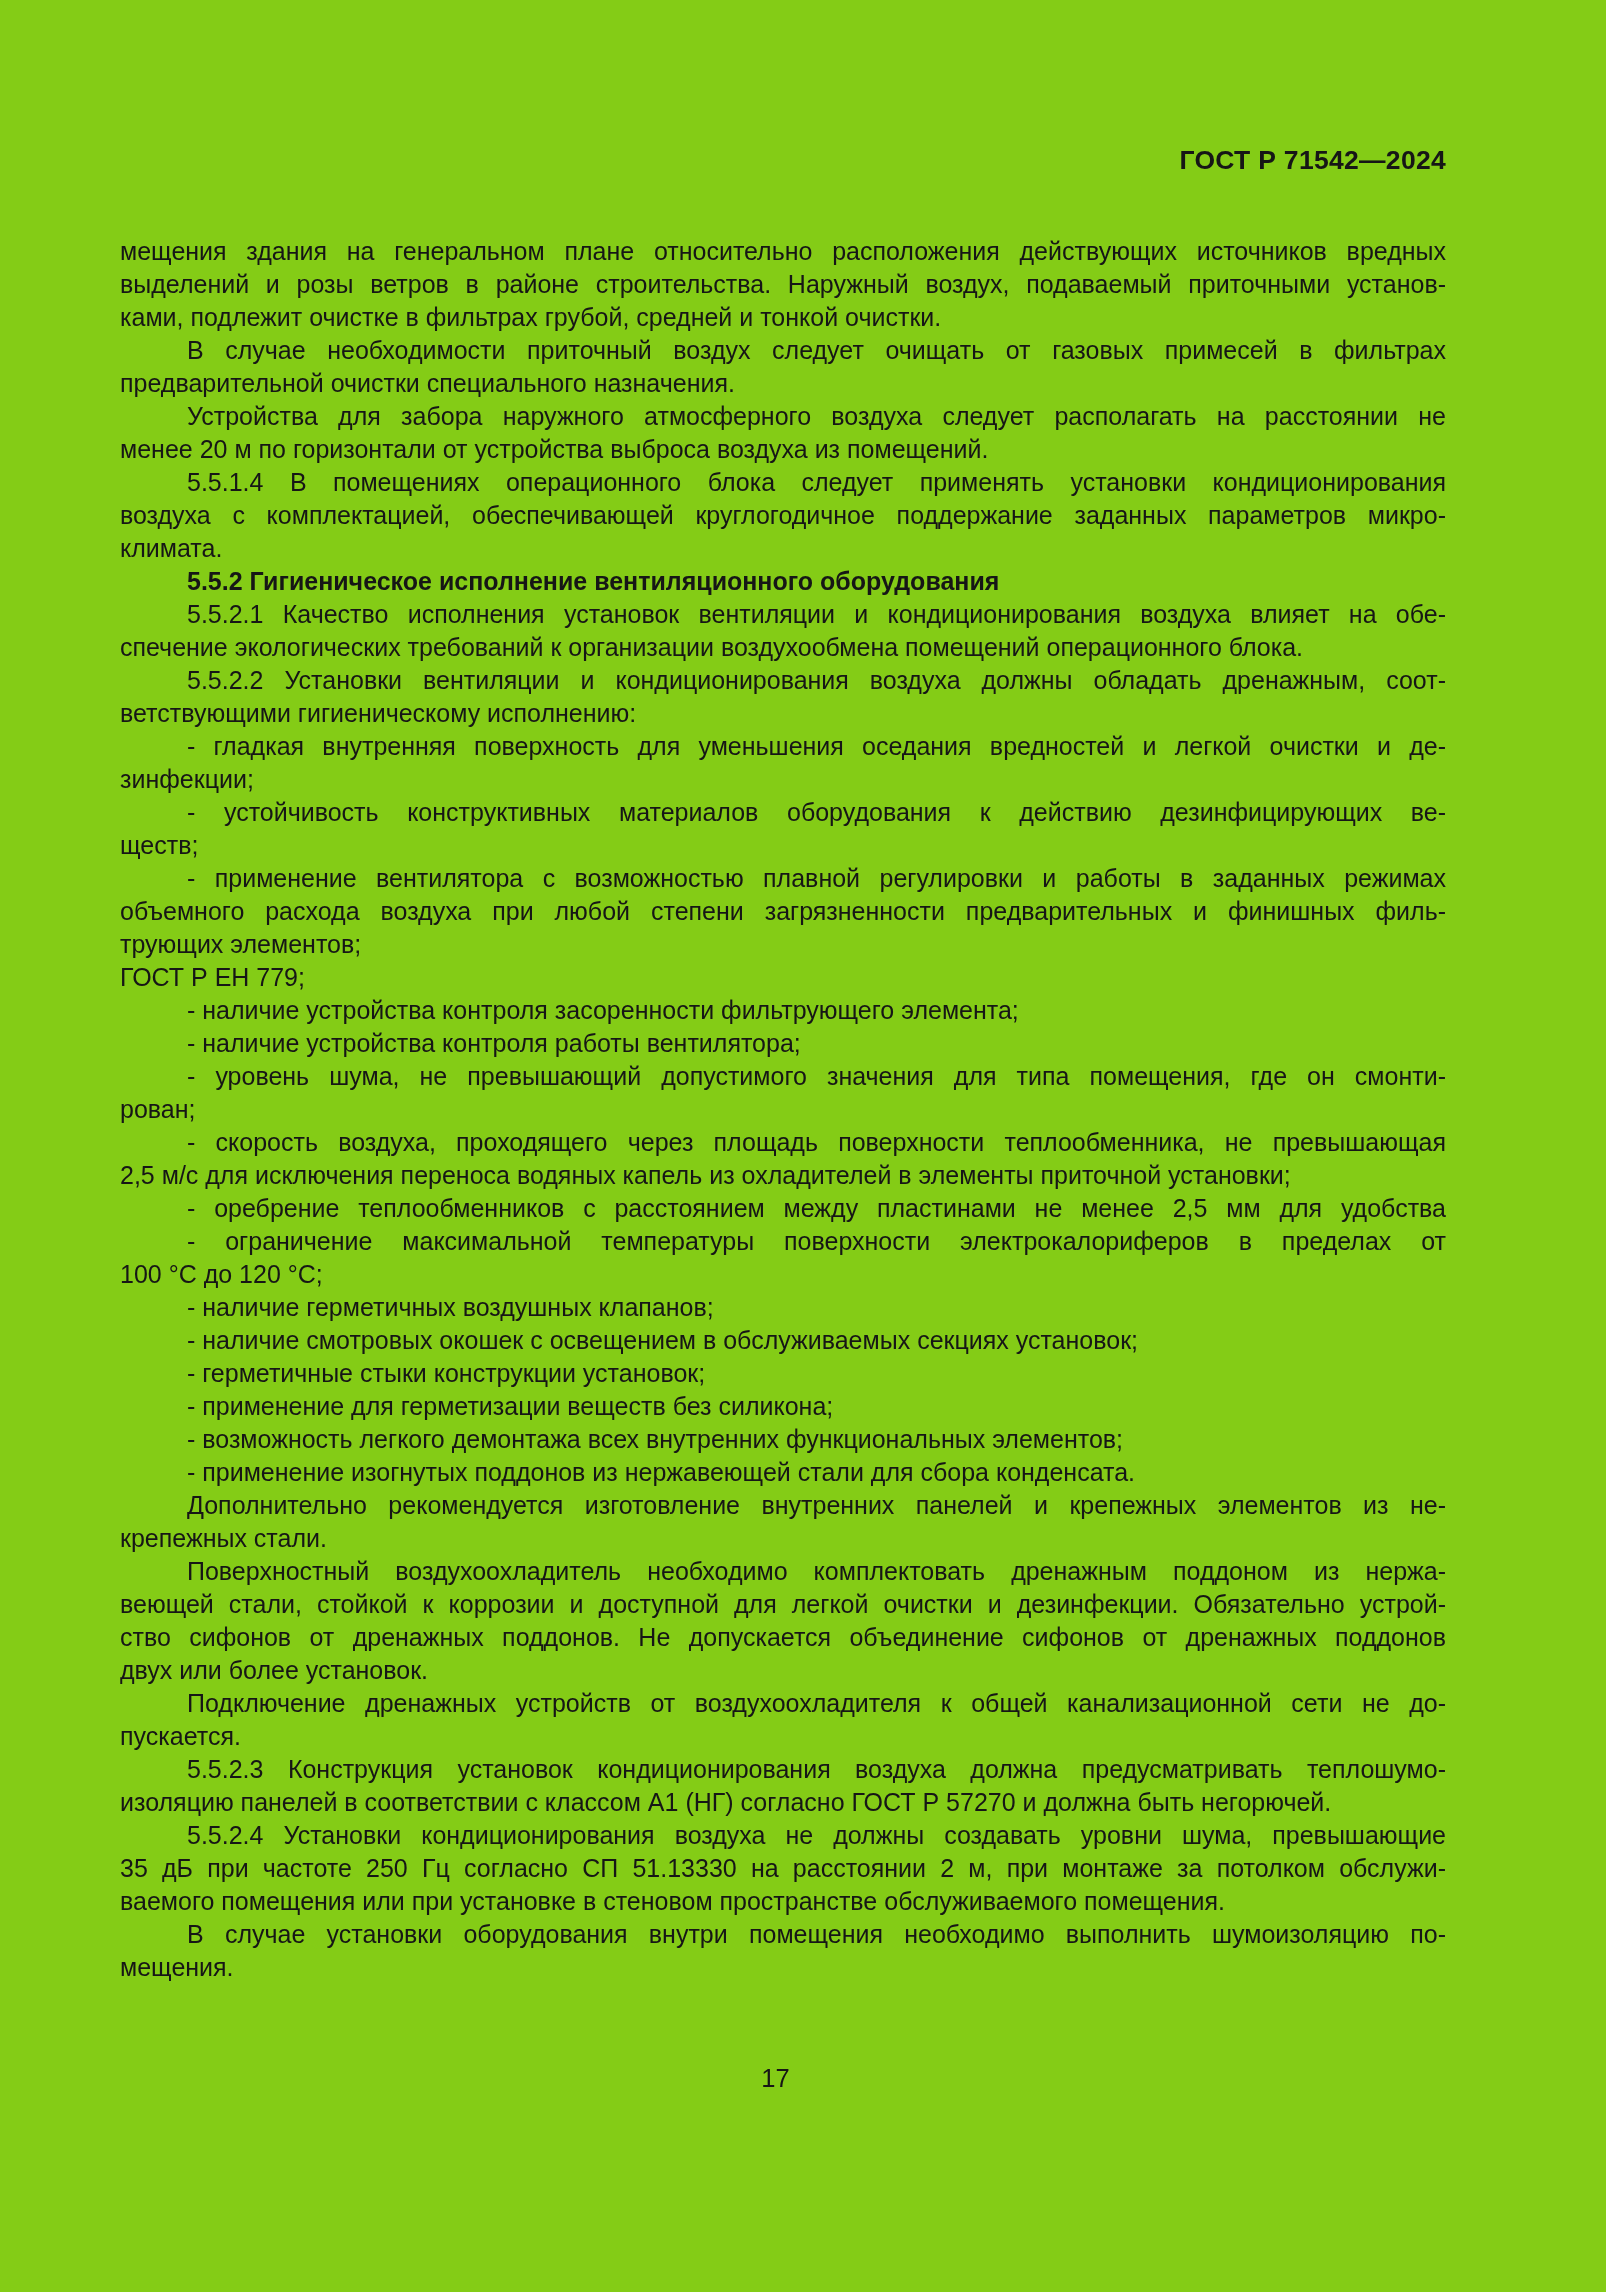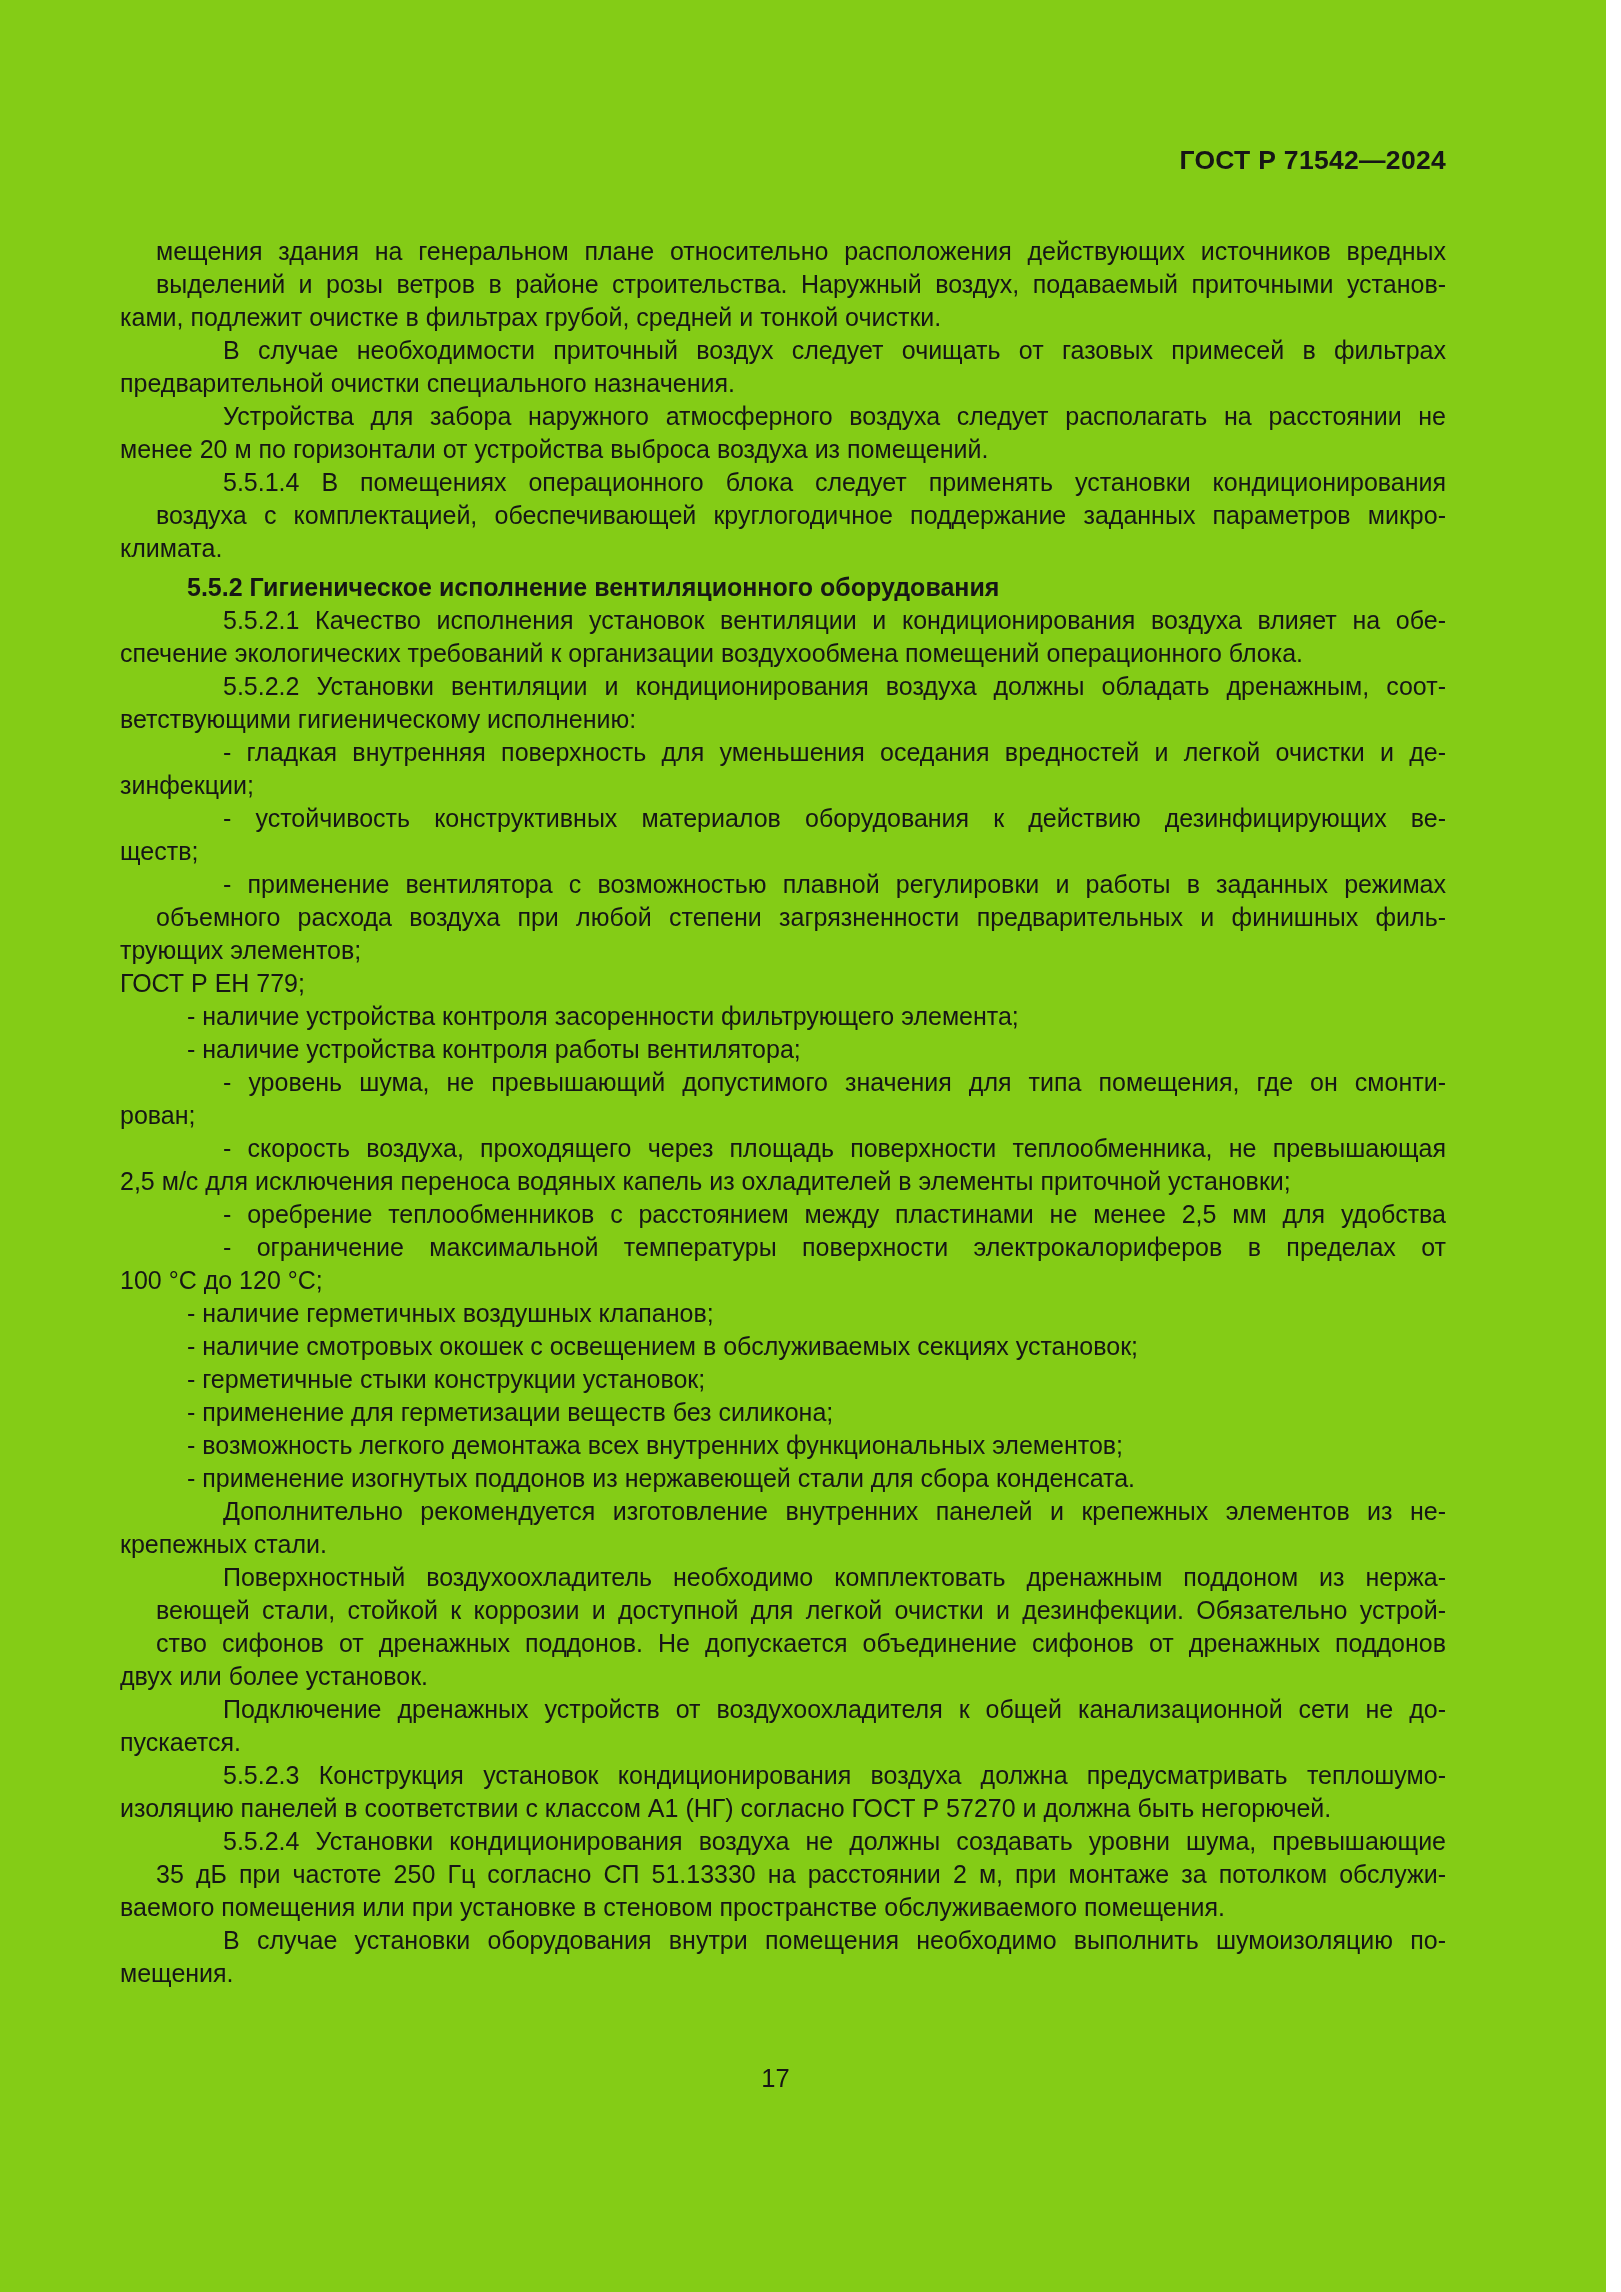--- a/index.html
+++ b/index.html
@@ -29,29 +29,28 @@
   }
   .content {
     position: absolute;
     top: 235px;
     left: 120px;
     width: 1326px;
     font-size: 25px;
     line-height: 33px;
   }
   .para { margin: 0; }
-  .para.heading { font-weight: bold; margin-top: 6px; }
+  .para.heading { font-weight: bold; }
   .line {
     text-align: left;
     min-height: 33px;
   }
   .line.jline {
     text-align: justify;
     text-align-last: justify;
-    margin-left: 36px;
   }
   .line.indent {
     padding-left: 67px;
   }
   .page-number {
     position: absolute;
     top: 2064px;
     left: 120px;
     width: 1311px;
     text-align: center;

